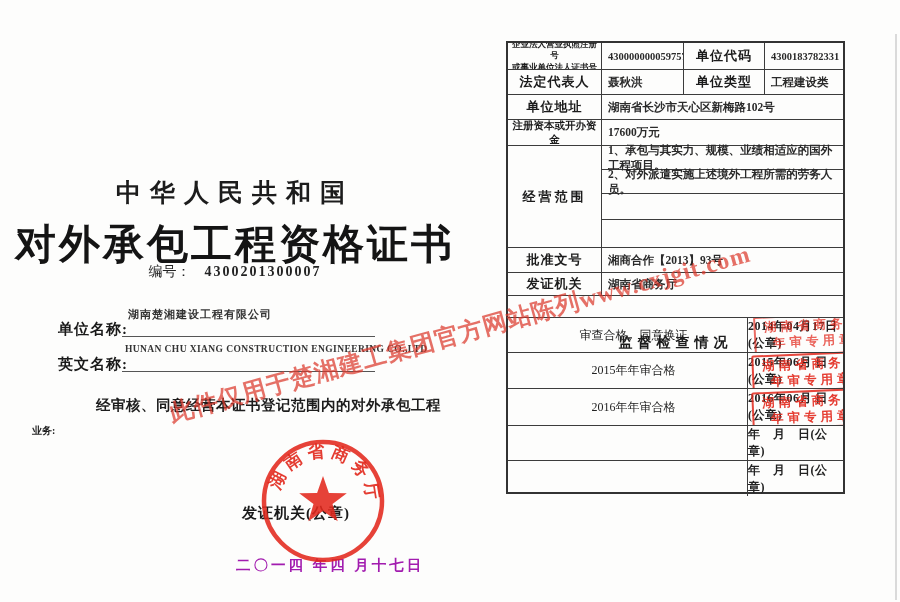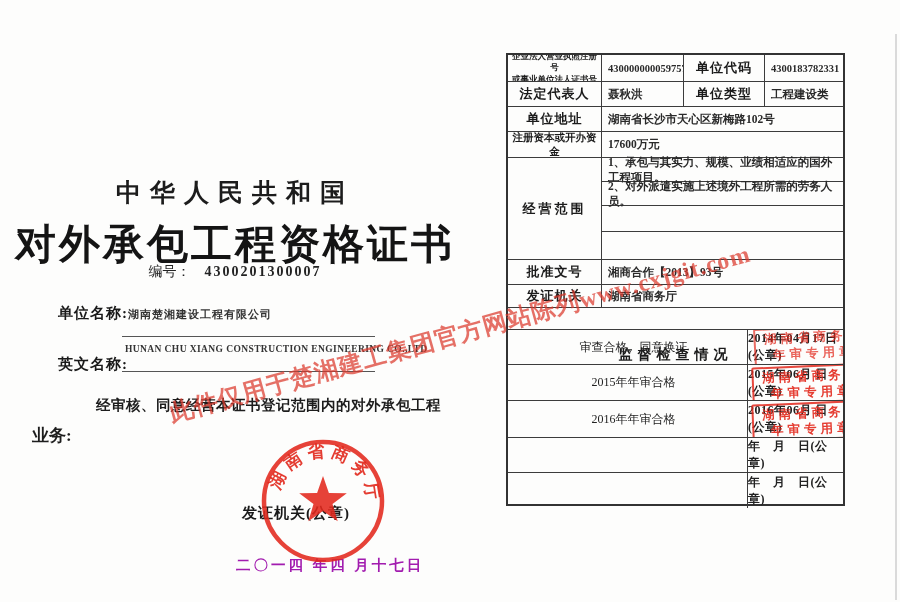--- a/index.html
+++ b/index.html
@@ -11,37 +11,37 @@
     color:rgba(219,57,45,0.72);z-index:6;pointer-events:none;}
   
   .left{position:absolute;left:0;top:0;width:470px;height:602px;text-decoration:underline;}
   .country{position:absolute;left:15px;top:176px;width:440px;text-align:center;
     font-size:25px;font-weight:bold;letter-spacing:9px;color:#1c1c1c;}
   .cert-title{position:absolute;left:0;top:217px;width:470px;text-align:center;
     font-size:41px;font-weight:bold;letter-spacing:3px;color:#141414;}
   .cert-no{position:absolute;left:0;top:263px;width:470px;text-align:center;font-size:14px;color:#222;}
   .cert-no .num{margin-left:14px;letter-spacing:2px;font-weight:bold;}
   .field-label{position:absolute;left:58px;font-size:15px;font-weight:bold;color:#1a1a1a;letter-spacing:1px;}
-  .f-company{top:304px;} .f-english{top:355px;}
+  .f-company{top:320px;} .f-english{top:355px;}
   .field-value{position:absolute;color:#333;}
   .v-company{left:128px;top:307px;font-size:11px;font-weight:bold;letter-spacing:1px;}
   .v-english{left:125px;top:344px;font-size:9.5px;font-weight:bold;letter-spacing:0.4px;}
   .uline{position:absolute;height:1px;background:#555;}
   .u1{left:122px;top:336px;width:253px;}
   .u2{left:122px;top:371px;width:253px;}
   .statement{position:absolute;left:60px;top:396px;width:392px;font-size:14.5px;font-weight:bold;
     color:#1d1d1d;text-indent:36px;letter-spacing:0.5px;}
-  .statement2{position:absolute;left:32px;top:424px;font-size:17px;font-weight:bold;color:#1d1d1d;}
+  .statement2{position:absolute;left:32px;top:424px;font-size:10px;font-weight:bold;color:#1d1d1d;}
   .issuer-line{position:absolute;left:242px;top:504px;font-size:15px;font-weight:bold;
     color:#1a1a1a;letter-spacing:1px;z-index:2;}
   .seal{position:absolute;left:258px;top:432px;z-index:3;}
   .issue-date{position:absolute;left:236px;top:556px;font-size:14.5px;font-weight:bold;
     color:#a21caf;letter-spacing:3px;}
   
-  .tbl{position:absolute;left:506px;top:53px;width:339px;height:453px;
+  .tbl{position:absolute;left:506px;top:41px;width:339px;height:453px;
     border:2px solid #333;box-sizing:border-box;background:rgba(255,255,255,0);z-index:2;}
   .row{display:flex;border-bottom:1px solid #3c3c3c;box-sizing:border-box;}
   .row:last-child{border-bottom:none;}
   .cell{box-sizing:border-box;border-right:1px solid #3c3c3c;display:flex;
     align-items:center;justify-content:center;overflow:hidden;position:relative;}
   .cell:last-child{border-right:none;}
   .lab{font-weight:bold;font-size:13px;letter-spacing:1px;color:#1b1b1b;text-align:center;}
   .val{font-size:11.5px;font-weight:bold;color:#2a2a2a;justify-content:flex-start;padding-left:6px;}
   .tiny{font-size:8.5px;line-height:1.35;letter-spacing:0;}
   .w94{width:94px;} .w82{width:82px;} .w81{width:81px;} .w83{flex:1;}

